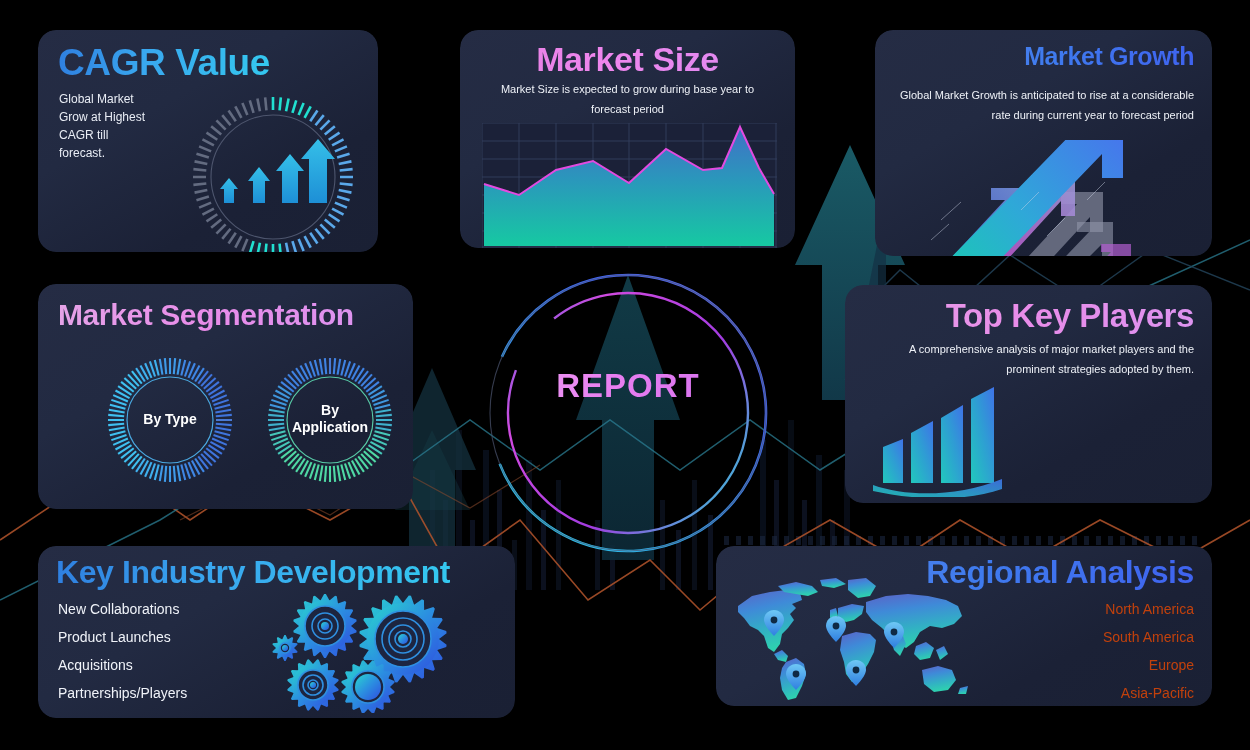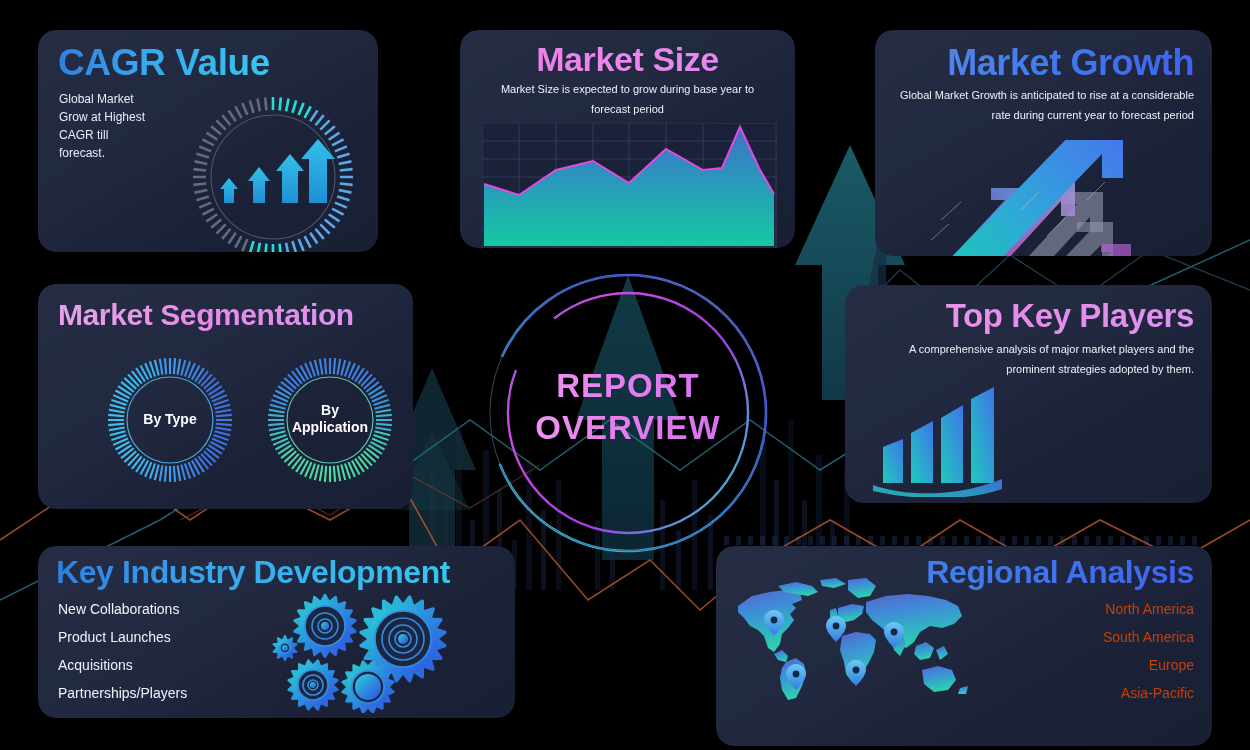--- a/index.html
+++ b/index.html
@@ -290,21 +290,21 @@
         </g>
         <path d="M2,61 L37,72 L74,47 L111,38 L147,60 L184,26 L221,47 L240,45 L258,4 L277,45 L292,71 L292,123 L2,123 Z" fill="url(#areaFill)"></path>
         <polyline points="2,61 37,72 74,47 111,38 147,60 184,26 221,47 240,45 258,4 277,45 292,71" fill="none" stroke="#e24ae0" stroke-width="2"></polyline>
       </svg>
     </div>
   </div>
 
   <div class="card" style="left:875px;top:30px;width:337px;height:226px;">
     <div class="card-bg"></div>
     <div class="card-inner">
-      <div class="title t-indigo" style="left:0;right:18px;top:12px;text-align:right;font-size:36px;">Market Growth</div>
+      <div class="title t-indigo" style="left:0;right:18px;top:12px;text-align:right;font-size:25px;">Market Growth</div>
       <div class="sub" style="left:22px;right:18px;top:56px;text-align:right;">Global Market Growth is anticipated to rise at  a considerable rate during current year to forecast period</div>
 
       <svg style="position:absolute;left:52px;top:110px;" width="240" height="120" viewBox="0 0 240 120">
         <defs>
           <linearGradient id="mgMain" x1="0" y1="1" x2="1" y2="0">
             <stop offset="0%" stop-color="#15d0ac"></stop>
             <stop offset="45%" stop-color="#2fa8d8"></stop>
             <stop offset="100%" stop-color="#4a6ef0"></stop>
           </linearGradient>
           <linearGradient id="mgPink" x1="0" y1="1" x2="1" y2="0">
@@ -607,21 +607,21 @@
             <circle cx="50" cy="94" r="3" fill="url(#gearG)"></circle>
             <path d="M127.00,96.00 L131.63,100.43 L131.30,102.10 L125.33,104.42 L125.33,104.42 L127.91,110.29 L126.97,111.70 L120.56,111.56 L120.56,111.56 L120.70,117.97 L119.29,118.91 L113.42,116.33 L113.42,116.33 L111.10,122.30 L109.43,122.63 L105.00,118.00 L105.00,118.00 L100.57,122.63 L98.90,122.30 L96.58,116.33 L96.58,116.33 L90.71,118.91 L89.30,117.97 L89.44,111.56 L89.44,111.56 L83.03,111.70 L82.09,110.29 L84.67,104.42 L84.67,104.42 L78.70,102.10 L78.37,100.43 L83.00,96.00 L83.00,96.00 L78.37,91.57 L78.70,89.90 L84.67,87.58 L84.67,87.58 L82.09,81.71 L83.03,80.30 L89.44,80.44 L89.44,80.44 L89.30,74.03 L90.71,73.09 L96.58,75.67 L96.58,75.67 L98.90,69.70 L100.57,69.37 L105.00,74.00 L105.00,74.00 L109.43,69.37 L111.10,69.70 L113.42,75.67 L113.42,75.67 L119.29,73.09 L120.70,74.03 L120.56,80.44 L120.56,80.44 L126.97,80.30 L127.91,81.71 L125.33,87.58 L125.33,87.58 L131.30,89.90 L131.63,91.57 L127.00,96.00 Z"></path>
             <circle cx="105" cy="96" r="22"></circle>
             <circle cx="105" cy="96" r="16" fill="#1d2540" stroke="#2f8fe0" stroke-width="1.6"></circle>
             <circle cx="105" cy="96" r="13" fill="url(#gearG)"></circle>
           </g>
       </svg>
     </div>
   </div>
 
-  <div class="card" style="left:716px;top:546px;width:496px;height:200px;">
+  <div class="card" style="left:716px;top:546px;width:496px;height:160px;">
     <div class="card-bg"></div>
     <div class="card-inner">
       <div class="title t-indigo" style="left:0;right:18px;top:8px;text-align:right;font-size:32px;">Regional Analysis</div>
 
       <div class="ri" style="right:18px;top:55px;">North America</div>
       <div class="ri" style="right:18px;top:83px;">South America</div>
       <div class="ri" style="right:18px;top:111px;">Europe</div>
       <div class="ri" style="right:18px;top:139px;">Asia-Pacific</div>
 
       <svg style="position:absolute;left:14px;top:28px;" width="246" height="130" viewBox="0 0 246 130">
@@ -689,16 +689,15 @@
     </div>
   </div>
 
   <div style="position:absolute;left:483px;top:268px;width:290px;height:290px;">
     <svg width="290" height="290" viewBox="0 0 290 290">
       <circle cx="145" cy="145" r="138" fill="none" stroke="url(#ringOuter)" stroke-width="2.6" stroke-dasharray="760 110" stroke-dashoffset="150" transform="rotate(-95 145 145)"></circle>
       <circle cx="145" cy="145" r="138" fill="none" stroke="#4d5570" stroke-width="1.1" opacity="0.7"></circle>
       <circle cx="145" cy="145" r="120" fill="none" stroke="url(#ringInner)" stroke-width="2.4" stroke-dasharray="690 65" stroke-dashoffset="60" transform="rotate(-100 145 145)"></circle>
     </svg>
     <div class="ov-txt" style="top:98px;">REPORT</div>
-    <div class="ov-txt" style="top:140px;">OVERVIEW</div>
   </div>
 
 </div>
 
 </body></html>

